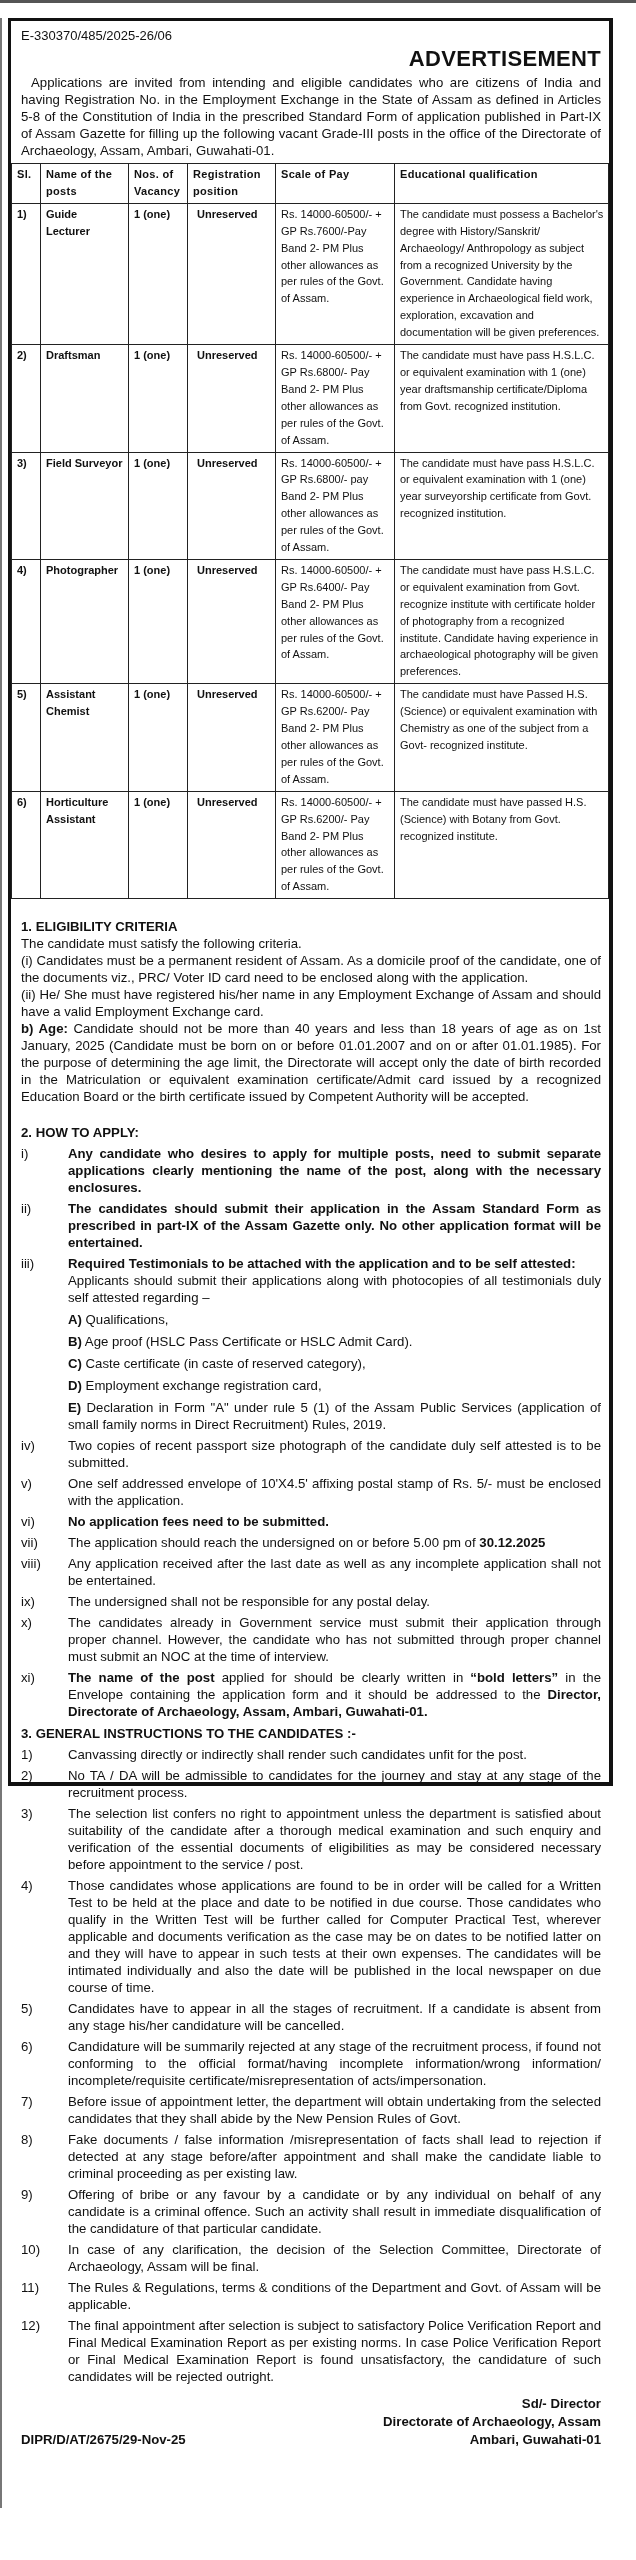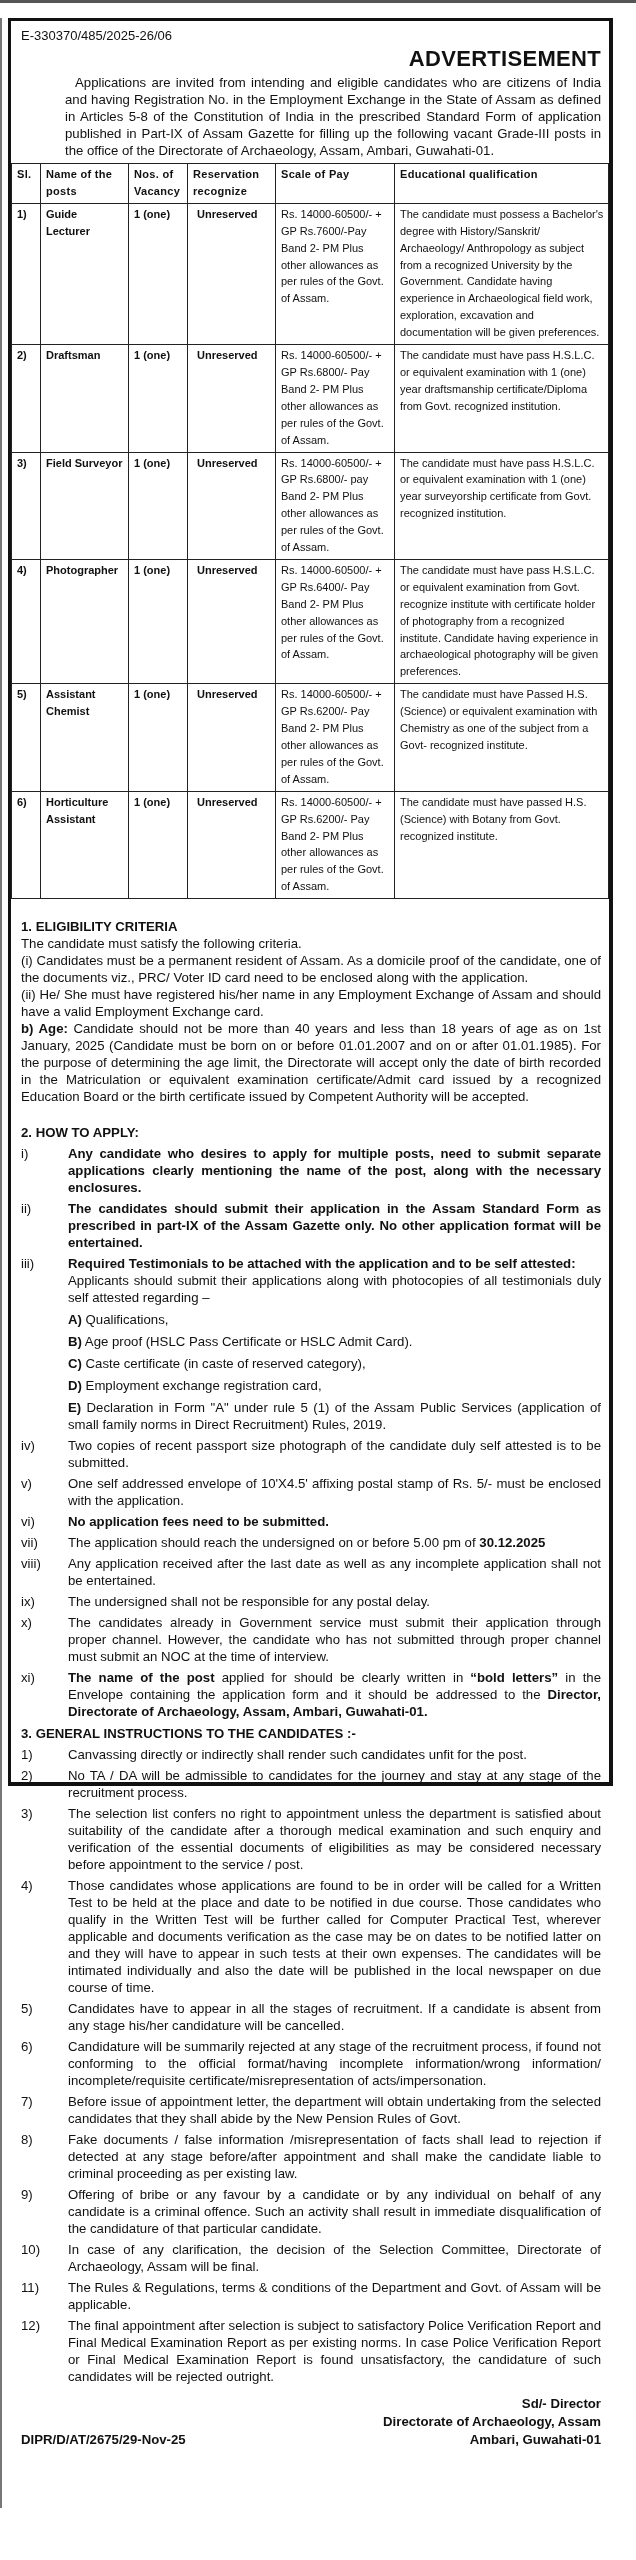--- a/index.html
+++ b/index.html
@@ -5,21 +5,21 @@
   html, body { margin:0; padding:0; background:#ffffff; }
   body { width:636px; height:2560px; position:relative; overflow:hidden;
          font-family:"Liberation Sans", sans-serif; color:#111; }
   .topbar { position:absolute; left:0; top:0; width:636px; height:3px; background:#555; }
   .leftbar { position:absolute; left:0; top:18px; width:2px; height:2490px; background:#777; }
   .ad { position:absolute; left:8px; top:18px; width:605px; height:1768px;
         border:3px solid #111; border-right-width:4px; border-bottom-width:4px; box-sizing:border-box; }
   .inner { padding:4px 8px 0 10px; font-size:13.2px; line-height:17px; }
   .ref { font-size:13px; margin-top:2px; }
   .title { text-align:right; font-weight:bold; font-size:22px; line-height:26px; margin:2px 0 2px; letter-spacing:0.3px; }
-  .intro { text-align:justify; text-indent:10px;margin-left:44px; }
+  .intro { text-align:justify; text-indent:10px; }
   table.posts { border-collapse:collapse; width:calc(100% + 18px); margin-left:-10px; margin-top:4px;
                 font-size:11px; line-height:16.9px; table-layout:fixed;border-radius:19px; }
   table.posts th, table.posts td { border:1.5px solid #222; vertical-align:top; padding:2px 4px 3px 5px; text-align:left; }
   table.posts th { font-weight:bold; letter-spacing:0.3px; }
   table.posts td.name, table.posts td.res, table.posts td.sl, table.posts td.vac { font-weight:bold; }
   table.posts td.res { padding-left:9px; }
   table.posts tr.row td { height:auto; }
   table.posts tr:first-child th { border-top:1.5px solid #222; }
   .sec { font-weight:bold; margin-top:19px; }
   .nat { display:flex; }
@@ -53,21 +53,21 @@
           <col style="width:59px">
           <col style="width:88px">
           <col style="width:119px">
           <col>
       </colgroup>
       <thead>
         <tr>
           <th>Sl.</th>
           <th>Name of the posts</th>
           <th>Nos. of Vacancy</th>
-          <th>Reservation recognize</th>
+          <th>Registration position</th>
           <th>Scale of Pay</th>
           <th>Educational qualification</th>
         </tr>
       </thead>
       <tbody>
         <tr class="row">
           <td class="sl">1)</td>
           <td class="name">Guide Lecturer</td>
           <td class="vac">1 (one)</td>
           <td class="res">Unreserved</td>

